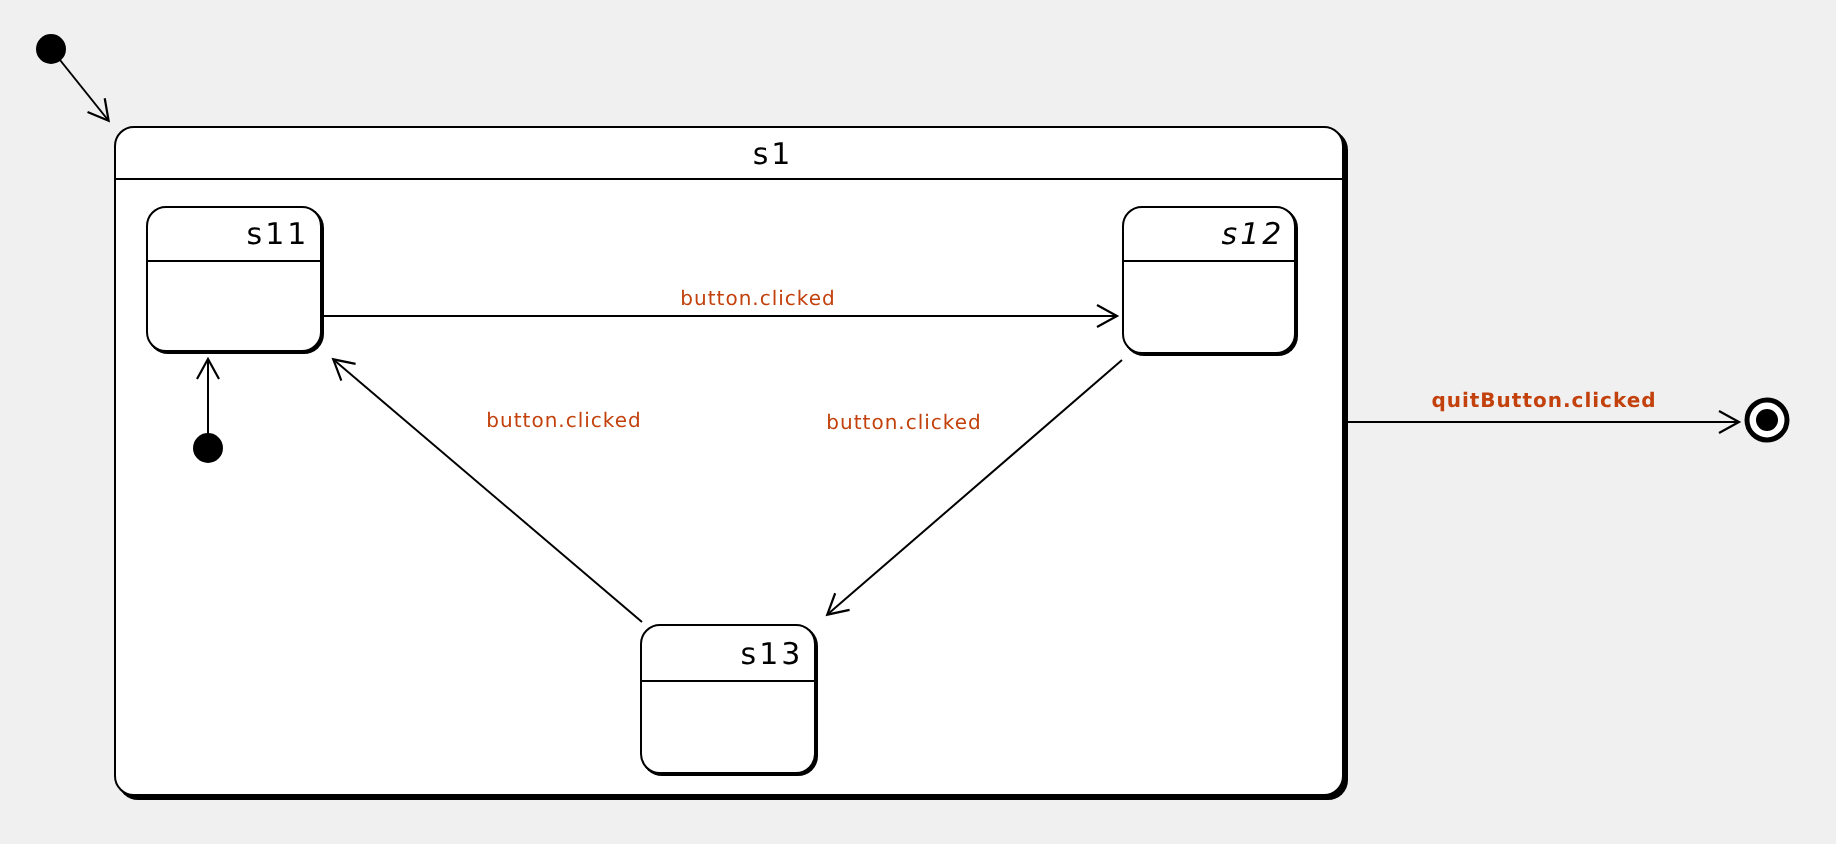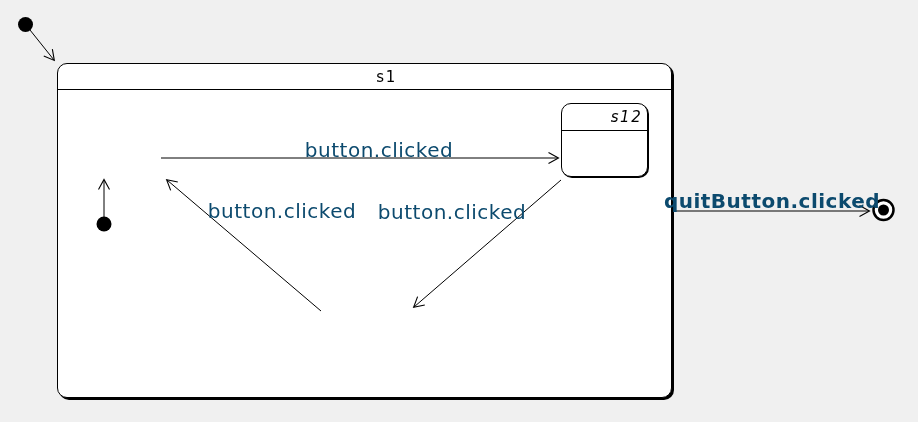--- a/index.html
+++ b/index.html
@@ -48,43 +48,49 @@
   .state-s13 .title { height: 28px; }
   svg.wires {
     position: absolute;
     left: 0; top: 0;
     width: 918px; height: 422px;
   }
   .tlabel {
     position: absolute;
     transform: translate(-50%, -50%);
     white-space: nowrap;
-    font-size: 20px;
+    font-size: 10px;
     letter-spacing: 0.5px;
-    color: #0c4a6e;
+    color: #c2410c;
   }
   .tlabel-s11-s12 { left: 379px; top: 150px; }
   .tlabel-s13-s11 { left: 282px; top: 211px; }
   .tlabel-s12-s13 { left: 452px; top: 212px; }
   .tlabel-quit    { left: 772px; top: 201px; font-weight: bold; }
 </style>
 </head>
 <body>
 
 <div class="canvas">
 
   <div class="state composite">
     <div class="title">s1</div>
   </div>
 
+  <div class="state simple state-s11">
+    <div class="title">s11</div>
+  </div>
 
   <div class="state simple state-s12">
     <div class="title">s12</div>
   </div>
 
+  <div class="state simple state-s13">
+    <div class="title">s13</div>
+  </div>
 
   <svg class="wires" viewBox="0 0 918 422" xmlns="http://www.w3.org/2000/svg">
     <defs>
       <marker id="arrowOpen" viewBox="-12 -7 14 14" refX="-0.5" refY="0" markerWidth="14" markerHeight="14" orient="auto" markerUnits="userSpaceOnUse">
         <path d="M -10 -5.5 L 0 0 L -10 5.5" fill="none" stroke="#000" stroke-width="1.1"></path>
       </marker>
     </defs>
 
     <g>
       <circle cx="25.5" cy="24.5" r="7.5" fill="#000"></circle>

